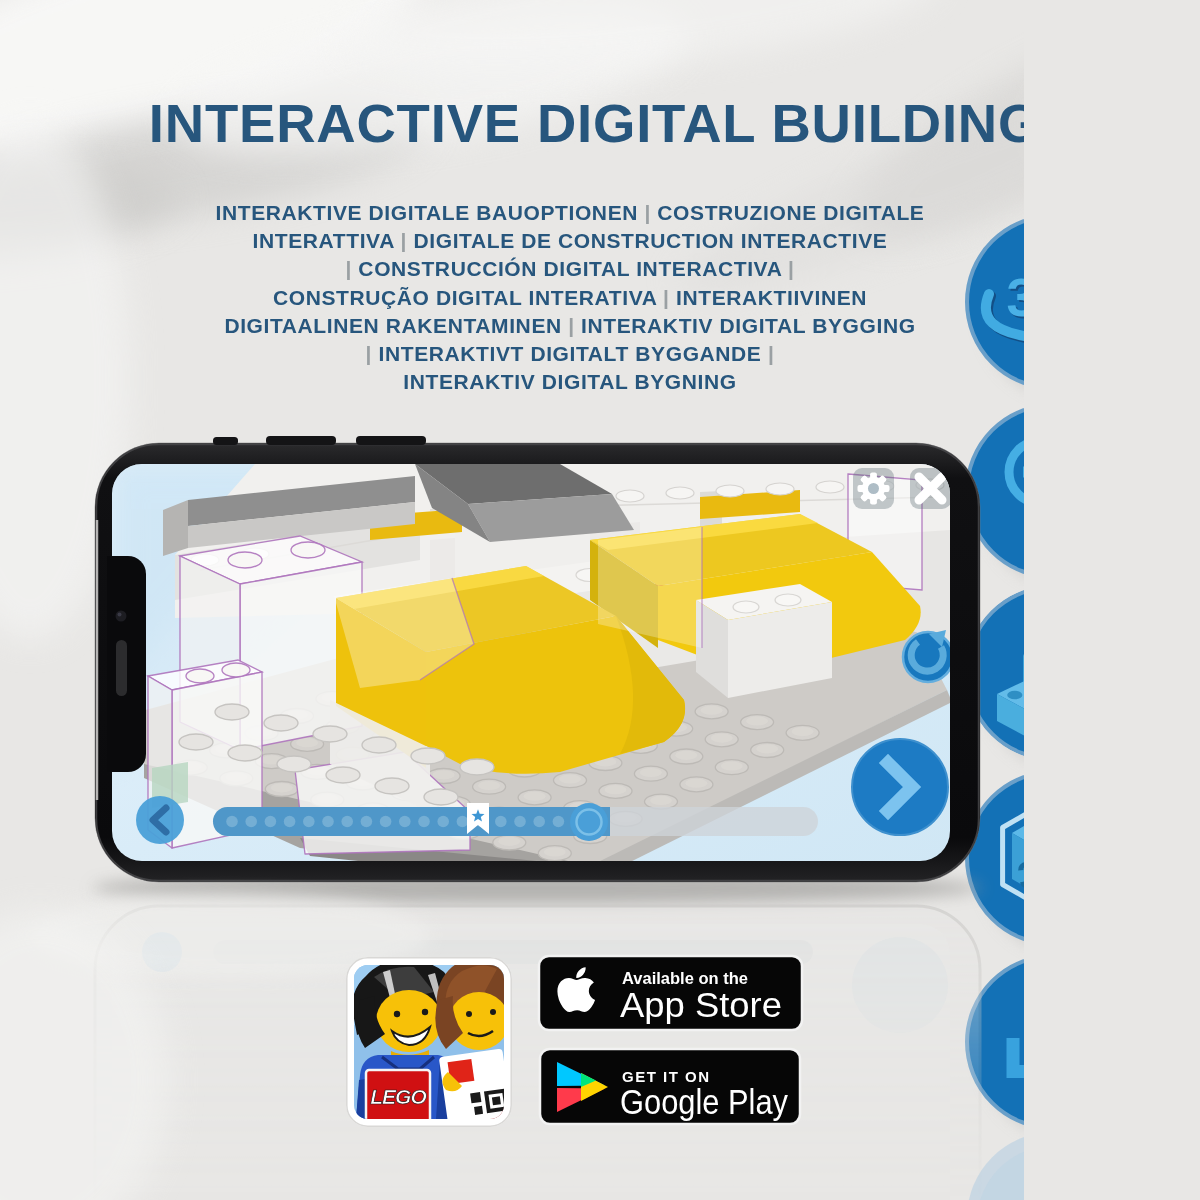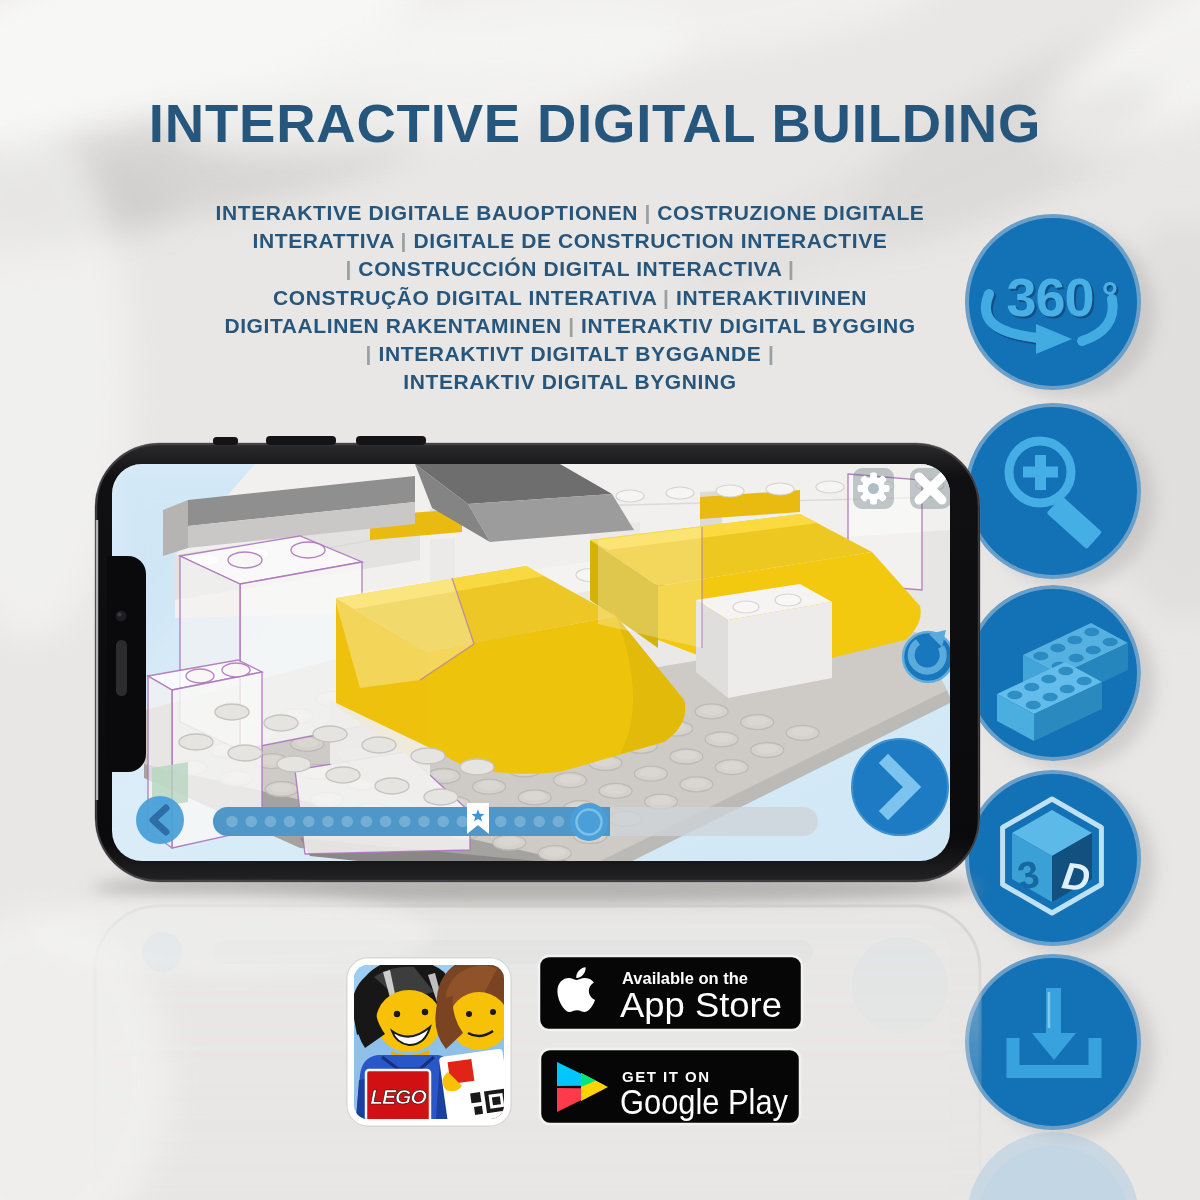--- a/index.html
+++ b/index.html
@@ -1,15 +1,15 @@
 <!DOCTYPE html>
 <html><head><meta charset="utf-8">
 <style>
 html,body{margin:0;padding:0;background:#e8e7e5;}
-.page{width:1200px;height:1200px;position:relative;overflow:hidden;font-family:"Liberation Sans",sans-serif;}
+.page{width:1024px;height:1200px;position:relative;overflow:hidden;font-family:"Liberation Sans",sans-serif;}
 </style></head><body>
 <div class="page">
 <svg width="1200" height="1200" viewBox="0 0 1200 1200" xmlns="http://www.w3.org/2000/svg">
 <defs>
 <filter id="soft" x="-60%" y="-60%" width="220%" height="220%">
           <feGaussianBlur stdDeviation="16"></feGaussianBlur>
         </filter>
 <filter id="soft8" x="-60%" y="-60%" width="220%" height="220%">
           <feGaussianBlur stdDeviation="8"></feGaussianBlur>
         </filter>

